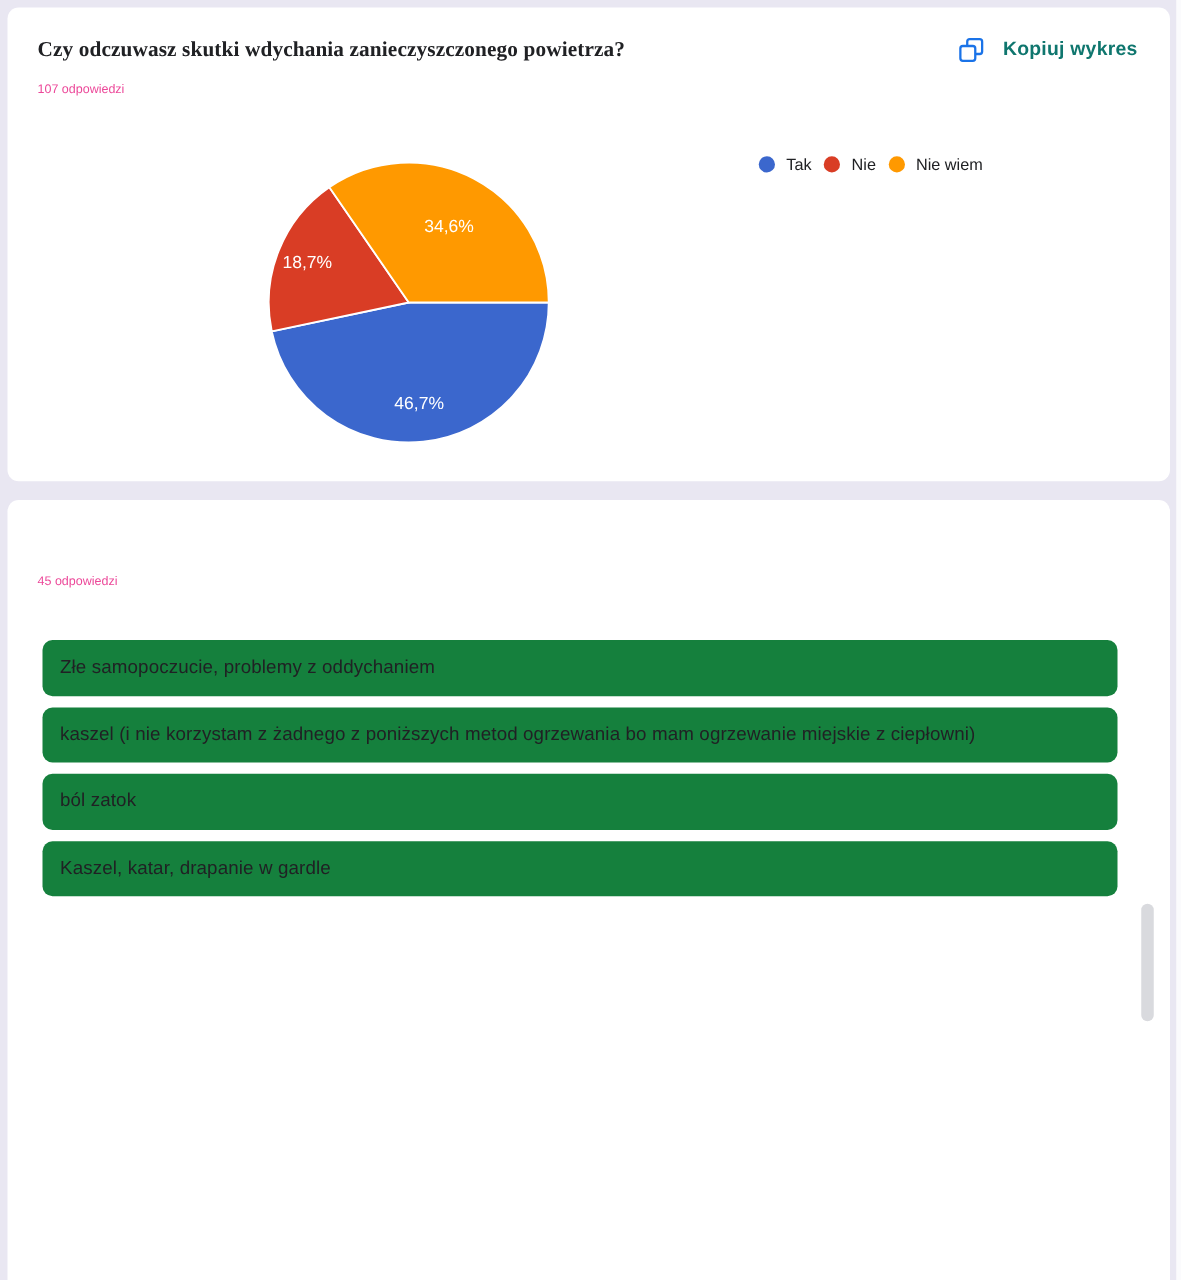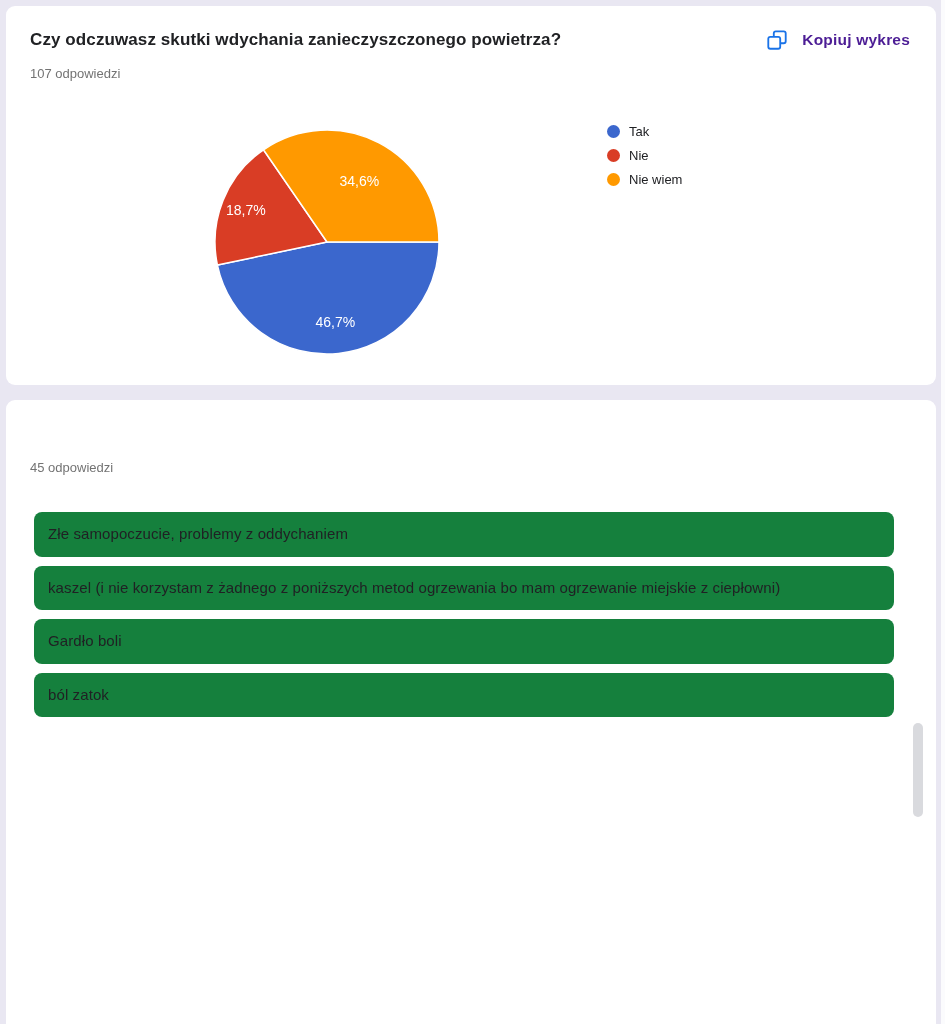--- a/index.html
+++ b/index.html
@@ -17,39 +17,40 @@
   .card {
     position: absolute; left: 6px; width: 930px;
     background: #ffffff; border-radius: 9px;
   }
   .card-1 { top: 6px; height: 379px; }
   .card-2 { top: 400px; height: 700px; }
   .card-title {
     position: absolute; left: 24px; top: 24px;
     font-size: 17px; color: #202124; letter-spacing: 0.1px;
     white-space: nowrap;
+    font-family: Liberation Serif, serif;
   }
   .card-sub {
     position: absolute; left: 24px; top: 60px;
-    font-size: 13px; color: #737373;
+    font-size: 10px; color: #ec4899;
   }
   .copy-btn {
     position: absolute; top: 23px; right: 26px;
     display: flex; align-items: center; gap: 14px;
     background: none; border: none; cursor: pointer;
     font-family: "Liberation Sans", sans-serif;
-    font-size: 15.5px; font-weight: bold; color: #4c1d95;
+    font-size: 15.5px; font-weight: bold; color: #0f766e;
     letter-spacing: 0.2px;
   }
   .copy-btn svg { display: block; }
   .pie-svg { position: absolute; left: 0; top: 90px; }
   .pie-label { font-family: "Liberation Sans", sans-serif; font-size: 14px; fill: #ffffff; }
   .legend {
     position: absolute; left: 601px; top: 118px;
-    display: flex; flex-direction: column; gap: 10px;
+    display: flex; flex-direction: row; gap: 10px;
   }
   .legend-row { display: flex; align-items: center; gap: 9px; height: 14px; }
   .legend-dot { width: 13px; height: 13px; border-radius: 50%; flex: 0 0 auto; }
   .legend-label { font-size: 13px; color: #202124; }
   .answers-list { position: absolute; left: 28px; top: 112px; width: 860px; }
   .answer-item {
     background: #15803d; border-radius: 8px;
     padding: 11px 14px; margin-bottom: 9px;
     font-size: 15px; line-height: 22.5px; color: #202124;
     letter-spacing: 0.1px;
@@ -102,18 +103,18 @@
         <span class="legend-label">Nie wiem</span>
       </div>
     </div>
 </section>
 
 <section class="card card-2">
   <div class="card-sub">45 odpowiedzi</div>
   <div class="answers-list" id="answers">
       <div class="answer-item">Złe samopoczucie, problemy z oddychaniem</div>
       <div class="answer-item">kaszel (i nie korzystam z żadnego z poniższych metod ogrzewania bo mam ogrzewanie miejskie z ciepłowni)</div>
-      <div class="answer-item">Gardło boli</div>
       <div class="answer-item">ból zatok</div>
+      <div class="answer-item">Kaszel, katar, drapanie w gardle</div>
     </div>
 </section>
 
 <div class="scroll-thumb"></div>
 
 </body></html>

